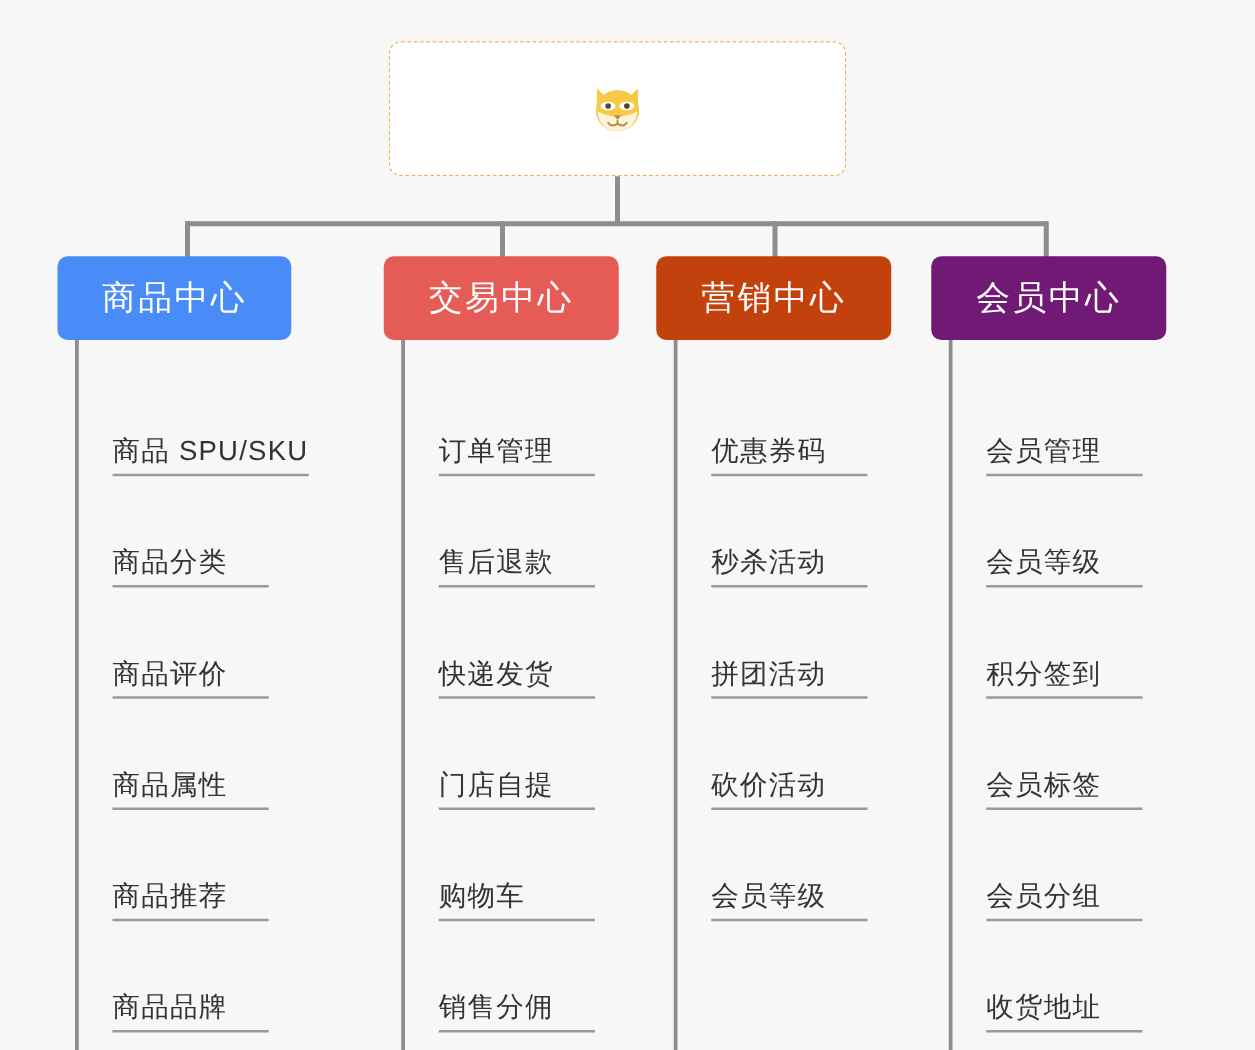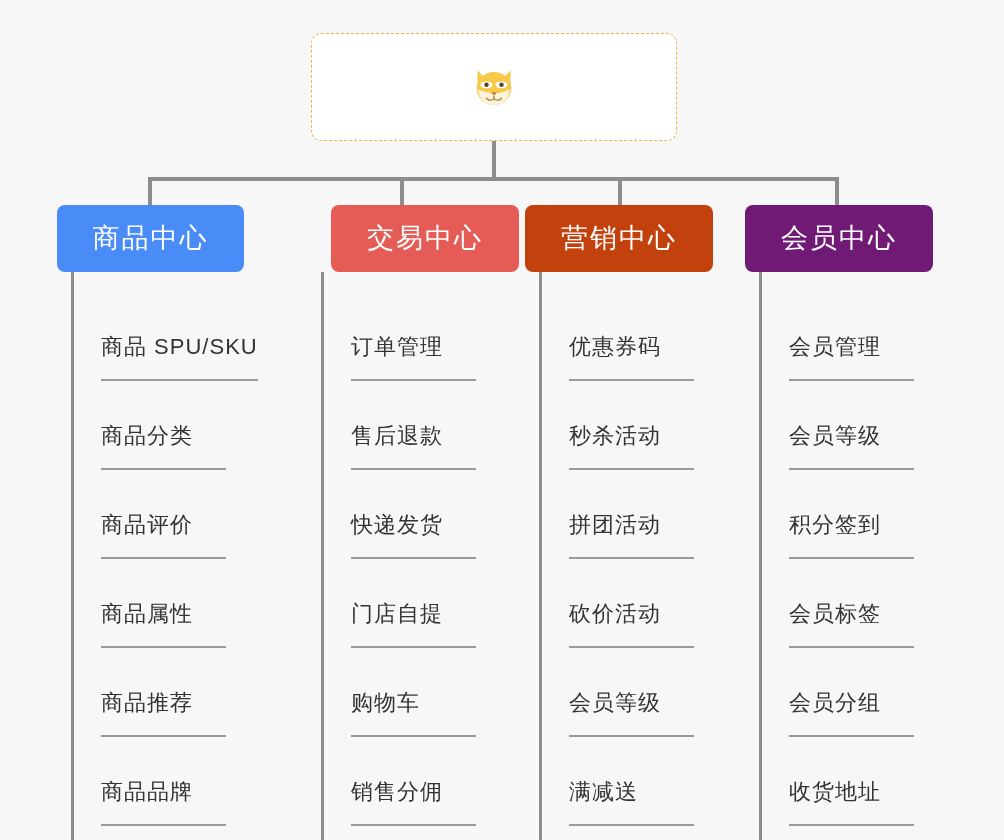--- a/index.html
+++ b/index.html
@@ -103,21 +103,21 @@
     box-sizing: border-box;
     display: flex;
     align-items: flex-end;
     padding-left: 30px;
   }
   .leaf-text {
     font-size: 22px;
     color: #333333;
     line-height: 1.1;
     white-space: nowrap;
-    padding-bottom: 20px;
+    padding-bottom: 6px;
     border-bottom: 2px solid #9a9a9a;
     letter-spacing: 1px;
     display: inline-block;
     min-width: 125px;
     text-align: left;
   }
 </style>
 </head>
 <body>
 
@@ -143,21 +143,21 @@
 
   <div class="line v-line" style="left:492px; top:141px; height:39px;"></div>
 
   <div class="line h-line" style="left:148px; top:177px; width:690px;"></div>
 
   <div class="line v-line" style="left:148px; top:177px; height:30px;"></div>
   <div class="line v-line" style="left:400px; top:177px; height:30px;"></div>
   <div class="line v-line" style="left:618px; top:177px; height:30px;"></div>
   <div class="line v-line" style="left:835px; top:177px; height:30px;"></div>
 
-  <div class="column" style="left:57px;">
+  <div class="column" style="left:46px;">
     <div class="cat-box w-187" style="background:#4a8cf7;">
       <span class="cat-label">商品中心</span>
     </div>
     <div class="leaf-list">
       <div class="spine" style="height:575px;"></div>
       <div class="leaf-item">
           <span class="leaf-text">商品 SPU/SKU</span>
         </div>
       <div class="leaf-item">
           <span class="leaf-text">商品分类</span>
@@ -171,21 +171,21 @@
       <div class="leaf-item">
           <span class="leaf-text">商品推荐</span>
         </div>
       <div class="leaf-item">
           <span class="leaf-text">商品品牌</span>
         </div>
     </div>
   </div>
 
   <div class="column" style="left:307px;">
-    <div class="cat-box w-188" style="background:#e55c57;margin-left:24px;">
+    <div class="cat-box w-188" style="background:#e55c57;">
       <span class="cat-label">交易中心</span>
     </div>
     <div class="leaf-list">
       <div class="spine" style="height:575px;"></div>
       <div class="leaf-item">
           <span class="leaf-text">订单管理</span>
         </div>
       <div class="leaf-item">
           <span class="leaf-text">售后退款</span>
         </div>
@@ -218,23 +218,20 @@
         </div>
       <div class="leaf-item">
           <span class="leaf-text">拼团活动</span>
         </div>
       <div class="leaf-item">
           <span class="leaf-text">砍价活动</span>
         </div>
       <div class="leaf-item">
           <span class="leaf-text">会员等级</span>
         </div>
-      <div class="leaf-item">
-          <span class="leaf-text">满减送</span>
-        </div>
     </div>
   </div>
 
   <div class="column" style="left:745px;">
     <div class="cat-box w-188" style="background:#701a75;">
       <span class="cat-label">会员中心</span>
     </div>
     <div class="leaf-list">
       <div class="spine" style="height:575px;"></div>
       <div class="leaf-item">

